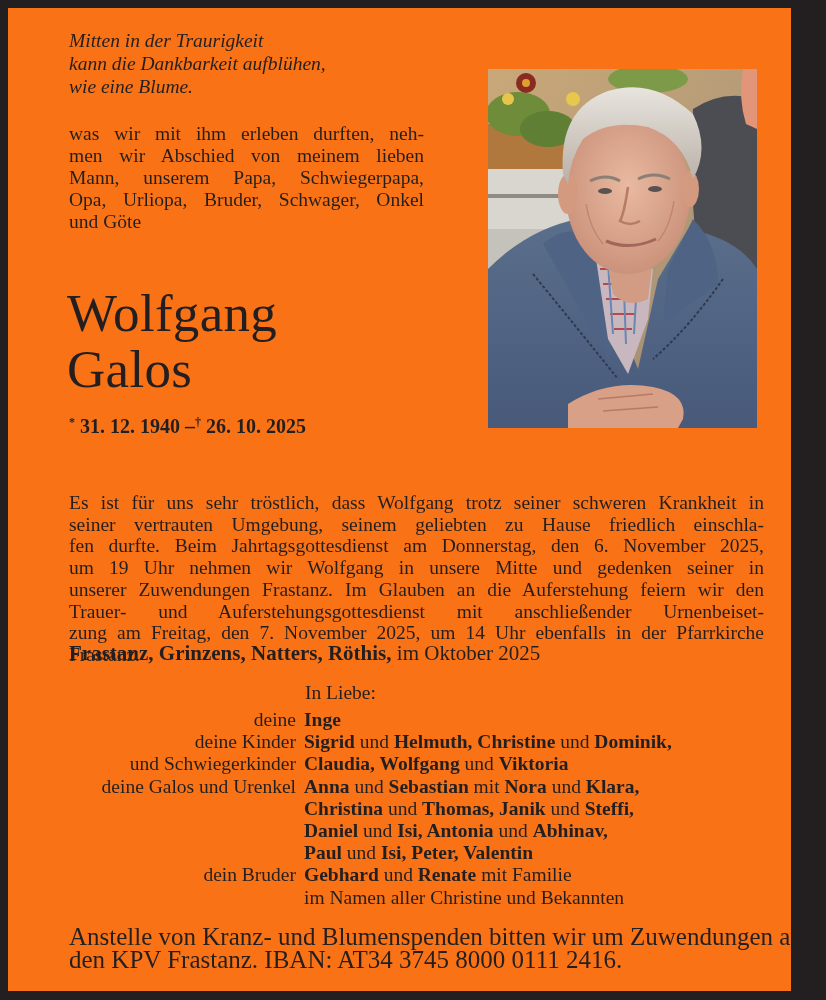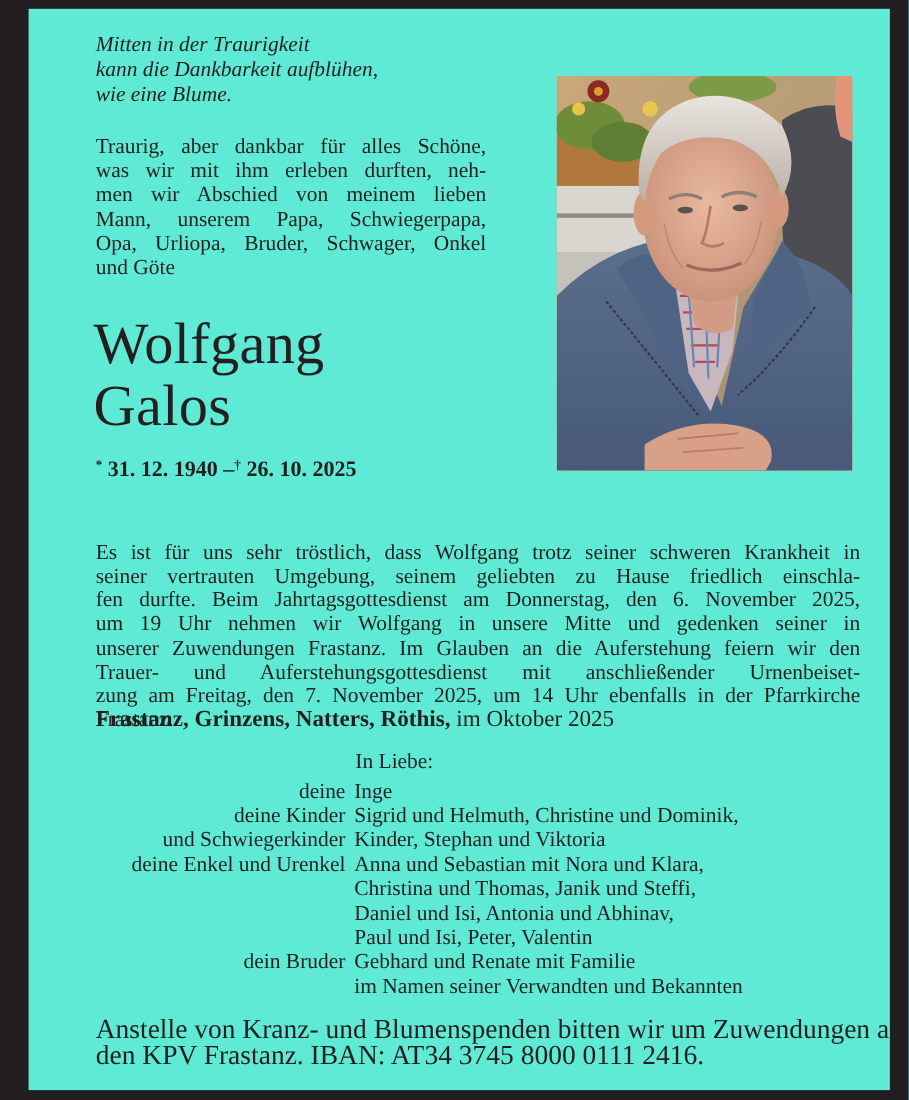--- a/index.html
+++ b/index.html
@@ -6,23 +6,23 @@
   body {
     width: 826px; height: 1000px;
     background: #231f20;
     position: relative;
     overflow: hidden;
     font-family: "Liberation Serif", "DejaVu Serif", serif;
     color: #231f20;
   }
   .page {
     position: absolute;
-    left: 26px; top: 8px;
+    left: 8px; top: 8px;
     width: 783px; height: 983px;
-    background: #5eead4;
+    background: #f97316;
   }
   .abs { position: absolute; }
   .motto {
     left: 61px; top: 21px;
     font-style: italic;
     font-size: 19.5px;
     line-height: 23px;
     width: 400px;
   }
   .motto div { white-space: nowrap; }
@@ -81,21 +81,21 @@
     line-height: 22.2px;
   }
   .fam-row { display: flex; }
   .fam-label {
     width: 288px;
     text-align: right;
     padding-right: 8px;
     white-space: nowrap;
   }
   .fam-names { white-space: nowrap; }
-  .fam-names b { font-weight: normal; }
+  .fam-names b { font-weight: bold; }
   .footer {
     left: 61px; top: 917px;
     width: 695px;
     font-size: 25px;
     line-height: 23px;
   }
   .footer div { white-space: nowrap; text-align: justify; text-align-last: justify; }
   .footer div.last { text-align-last: left; }
 </style>
 </head>
@@ -103,21 +103,20 @@
 
 <div class="page">
 
   <div class="abs motto">
     <div>Mitten in der Traurigkeit</div>
     <div>kann die Dankbarkeit aufblühen,</div>
     <div>wie eine Blume.</div>
   </div>
 
   <div class="abs intro">
-    <div>Traurig, aber dankbar für alles Schöne,</div>
     <div>was wir mit ihm erleben durften, neh-</div>
     <div>men wir Abschied von meinem lieben</div>
     <div>Mann, unserem Papa, Schwiegerpapa,</div>
     <div>Opa, Urliopa, Bruder, Schwager, Onkel</div>
     <div class="last">und Göte</div>
   </div>
 
   <div class="abs name">
     <div>Wolfgang</div>
     <div>Galos</div>
@@ -227,45 +226,45 @@
       <div class="fam-row">
         <div class="fam-label">deine</div>
         <div class="fam-names"><b>Inge</b></div>
       </div>
       <div class="fam-row">
         <div class="fam-label">deine Kinder</div>
         <div class="fam-names"><b>Sigrid</b><span style="white-space: pre;"> und </span><b>Helmuth, Christine</b><span style="white-space: pre;"> und </span><b>Dominik,</b></div>
       </div>
       <div class="fam-row">
         <div class="fam-label">und Schwiegerkinder</div>
-        <div class="fam-names"><b>Kinder, Stephan</b><span style="white-space: pre;"> und </span><b>Viktoria</b></div>
-      </div>
-      <div class="fam-row">
-        <div class="fam-label">deine Enkel und Urenkel</div>
+        <div class="fam-names"><b>Claudia, Wolfgang</b><span style="white-space: pre;"> und </span><b>Viktoria</b></div>
+      </div>
+      <div class="fam-row">
+        <div class="fam-label">deine Galos und Urenkel</div>
         <div class="fam-names"><b>Anna</b><span style="white-space: pre;"> und </span><b>Sebastian</b><span style="white-space: pre;"> mit </span><b>Nora</b><span style="white-space: pre;"> und </span><b>Klara,</b></div>
       </div>
       <div class="fam-row">
         <div class="fam-label"></div>
         <div class="fam-names"><b>Christina</b><span style="white-space: pre;"> und </span><b>Thomas, Janik</b><span style="white-space: pre;"> und </span><b>Steffi,</b></div>
       </div>
       <div class="fam-row">
         <div class="fam-label"></div>
         <div class="fam-names"><b>Daniel</b><span style="white-space: pre;"> und </span><b>Isi, Antonia</b><span style="white-space: pre;"> und </span><b>Abhinav,</b></div>
       </div>
       <div class="fam-row">
         <div class="fam-label"></div>
         <div class="fam-names"><b>Paul</b><span style="white-space: pre;"> und </span><b>Isi, Peter, Valentin</b></div>
       </div>
       <div class="fam-row">
         <div class="fam-label">dein Bruder</div>
         <div class="fam-names"><b>Gebhard</b><span style="white-space: pre;"> und </span><b>Renate</b><span style="white-space: pre; text-align: center;"> mit Familie</span></div>
       </div>
       <div class="fam-row">
         <div class="fam-label"></div>
-        <div class="fam-names"><span style="white-space: pre;">im Namen seiner Verwandten und Bekannten</span></div>
+        <div class="fam-names"><span style="white-space: pre;">im Namen aller Christine und Bekannten</span></div>
       </div>
     </div>
 
   <div class="abs footer">
     <div>Anstelle von Kranz- und Blumenspenden bitten wir um Zuwendungen an</div>
     <div class="last">den KPV Frastanz. IBAN: AT34 3745 8000 0111 2416.</div>
   </div>
 
 </div>
 

